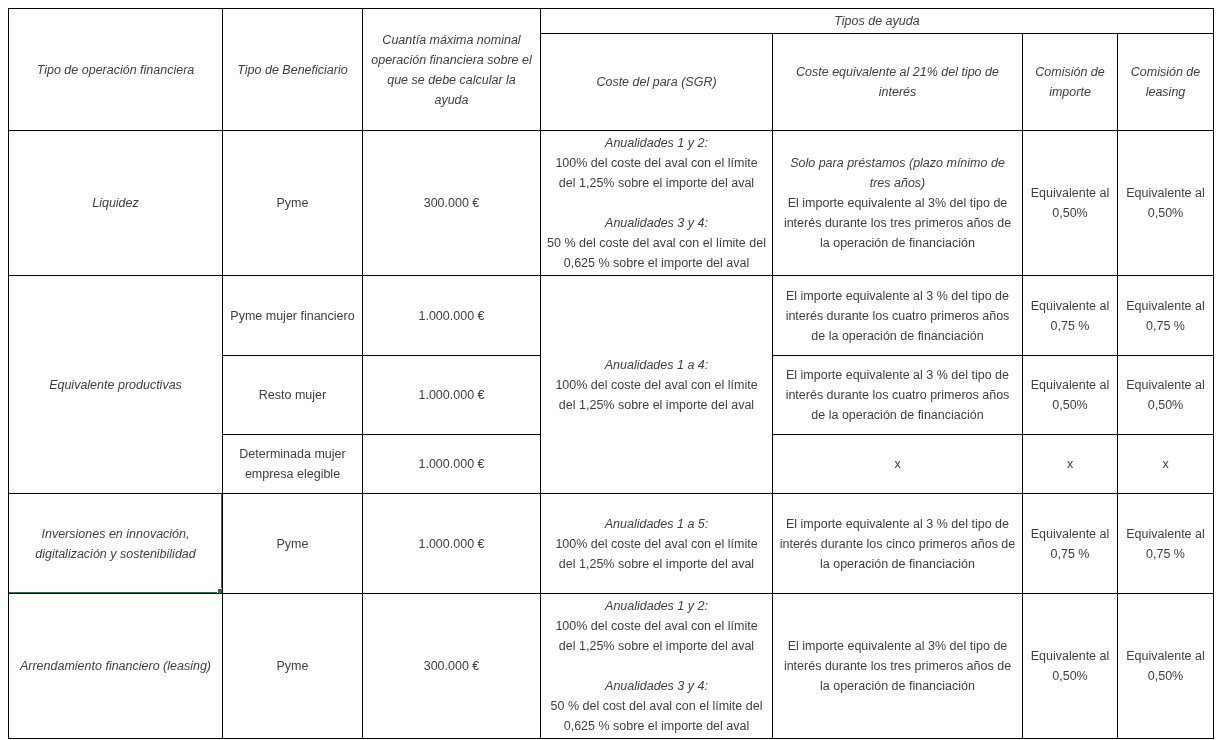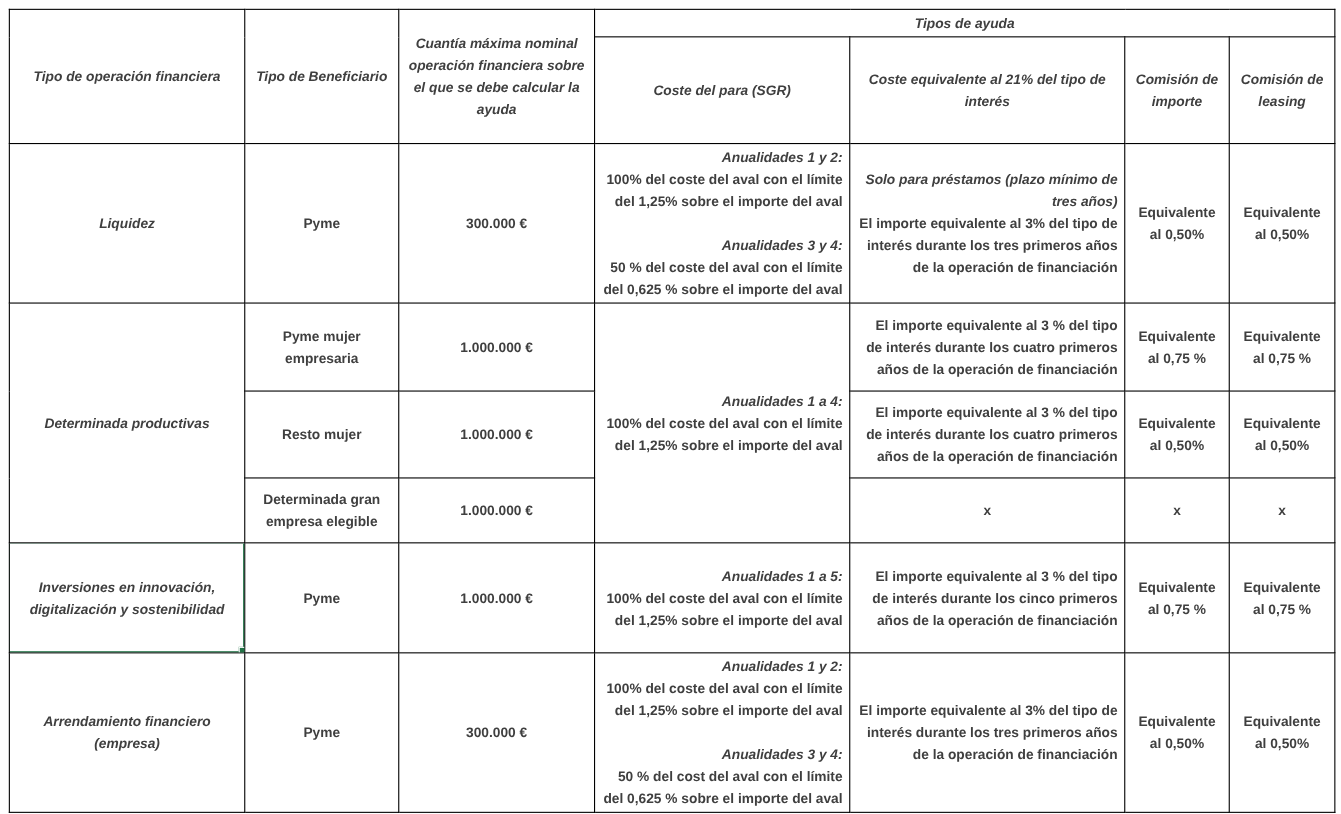--- a/index.html
+++ b/index.html
@@ -13,28 +13,28 @@
   }
   table.grid {
     border-collapse: collapse;
     table-layout: fixed;
     margin: 8px 0 0 8px;
     width: 1205px;
   }
   table.grid td, table.grid th {
     border: 1.5px solid #000000;
     font-size: 12.5px;
-    font-weight: bold;
+    font-weight: normal;
     line-height: 20px;
     padding: 2px 6px;
     vertical-align: middle;
     overflow: hidden;
   }
   .center { text-align: center; }
-  .left   { text-align: right; }
+  .left   { text-align: center; }
   .it     { font-style: italic; }
   .top    { vertical-align: top; padding-top: 4px; }
   .blk2   { margin-top: 20px; }
 
   
   tr.r-ayuda   { height: 22px;  }
   tr.r-head    { height: 97px;  }
   tr.r-liq     { height: 140px; }
   tr.r-mujer   { height: 80px;  }
   tr.r-resto   { height: 79px;  }
@@ -125,24 +125,24 @@
     <td class="center">
       <span>Equivalente al 0,50%</span>
     </td>
     <td class="center">
       <span>Equivalente al 0,50%</span>
     </td>
   </tr>
 
   <tr class="r-mujer">
     <td class="center it" rowspan="3">
-      <span>Determinada productivas</span>
-    </td>
-    <td class="center">
-      <span>Pyme mujer empresaria</span>
+      <span>Equivalente productivas</span>
+    </td>
+    <td class="center">
+      <span>Pyme mujer financiero</span>
     </td>
     <td class="center">
       <span>1.000.000 €</span>
     </td>
     <td class="left" rowspan="3">
       <div class="it">Anualidades 1 a 4:</div>
       <div>100% del coste del aval con el límite del 1,25% sobre el importe del aval</div>
     </td>
     <td class="left">
       <div>El importe equivalente al 3 % del tipo de interés durante los cuatro primeros años de la operación de financiación</div>
@@ -168,21 +168,21 @@
     <td class="center">
       <span>Equivalente al 0,50%</span>
     </td>
     <td class="center">
       <span>Equivalente al 0,50%</span>
     </td>
   </tr>
 
   <tr class="r-gran">
     <td class="center">
-      <span>Determinada gran empresa elegible</span>
+      <span>Determinada mujer empresa elegible</span>
     </td>
     <td class="center">
       <span>1.000.000 €</span>
     </td>
     <td class="center">
       <span>x</span>
     </td>
     <td class="center">
       <span>x</span>
     </td>
@@ -214,21 +214,21 @@
     <td class="center">
       <span>Equivalente al 0,75 %</span>
     </td>
     <td class="center">
       <span>Equivalente al 0,75 %</span>
     </td>
   </tr>
 
   <tr class="r-leasing">
     <td class="center it">
-      <span>Arrendamiento financiero (empresa)</span>
+      <span>Arrendamiento financiero (leasing)</span>
     </td>
     <td class="center">
       <span>Pyme</span>
     </td>
     <td class="center">
       <span>300.000 €</span>
     </td>
     <td class="left top">
       <div class="it">Anualidades 1 y 2:</div>
       <div>100% del coste del aval con el límite del 1,25% sobre el importe del aval</div>

